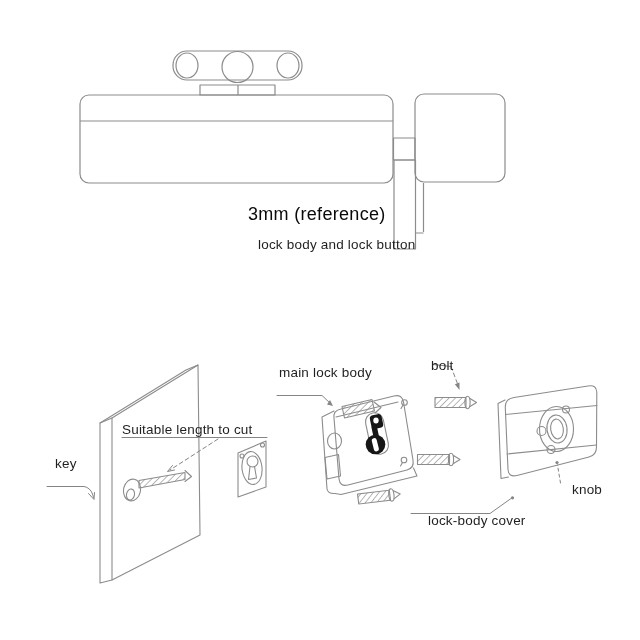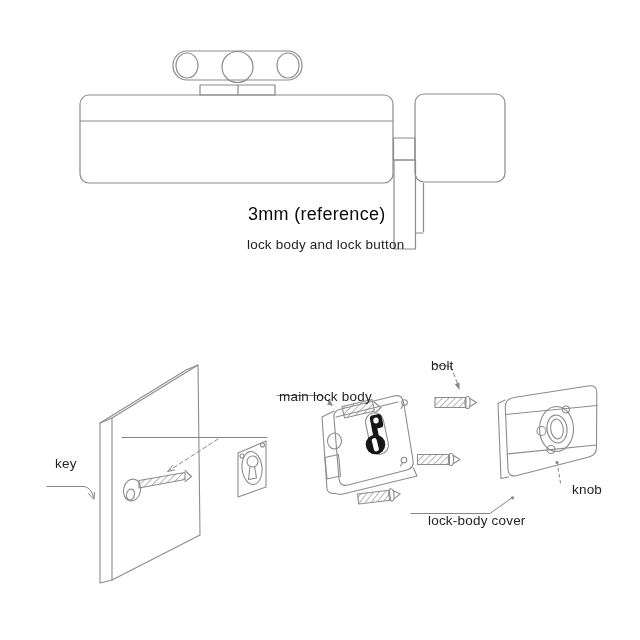--- a/index.html
+++ b/index.html
@@ -28,22 +28,22 @@
     line-height: 1.15;
     letter-spacing: 0.2px;
   }
   .lbl.measurement {
     left: 248px;
     top: 204px;
     font-size: 18px;
     color: #0a0a0a;
     letter-spacing: 0.3px;
   }
-  .lbl.caption        { left: 212px; top: 237px; padding-left: 35px; }
-  .lbl.main-lock-body { left: 279px; top: 389px; }
+  .lbl.caption        { left: 223px; top: 237px; padding-left: 35px; }
+  .lbl.main-lock-body { left: 279px; top: 365px; }
   .lbl.bolt           { left: 431px; top: 358px; }
   .lbl.suitable       { left: 122px; top: 422px; }
   .lbl.key            { left: 55px;  top: 456px; }
   .lbl.knob           { left: 572px; top: 482px; }
   .lbl.cover          { left: 428px; top: 513px; }
 </style>
 </head>
 <body>
 
 <div class="canvas">
@@ -187,17 +187,18 @@
           <circle cx="512.5" cy="497.8" r="1.6" fill="#858585" stroke="none"></circle>
         </g>
       </g>
     </g>
   </svg>
 
   <div class="lbl measurement">3mm (reference)</div>
   <div class="lbl caption">lock body and lock button</div>
   <div class="lbl main-lock-body">main lock body</div>
   <div class="lbl bolt">bolt</div>
+  <div class="lbl suitable">Suitable length to cut</div>
   <div class="lbl key">key</div>
   <div class="lbl knob">knob</div>
   <div class="lbl cover">lock-body cover</div>
 
 </div>
 
 </body></html>

